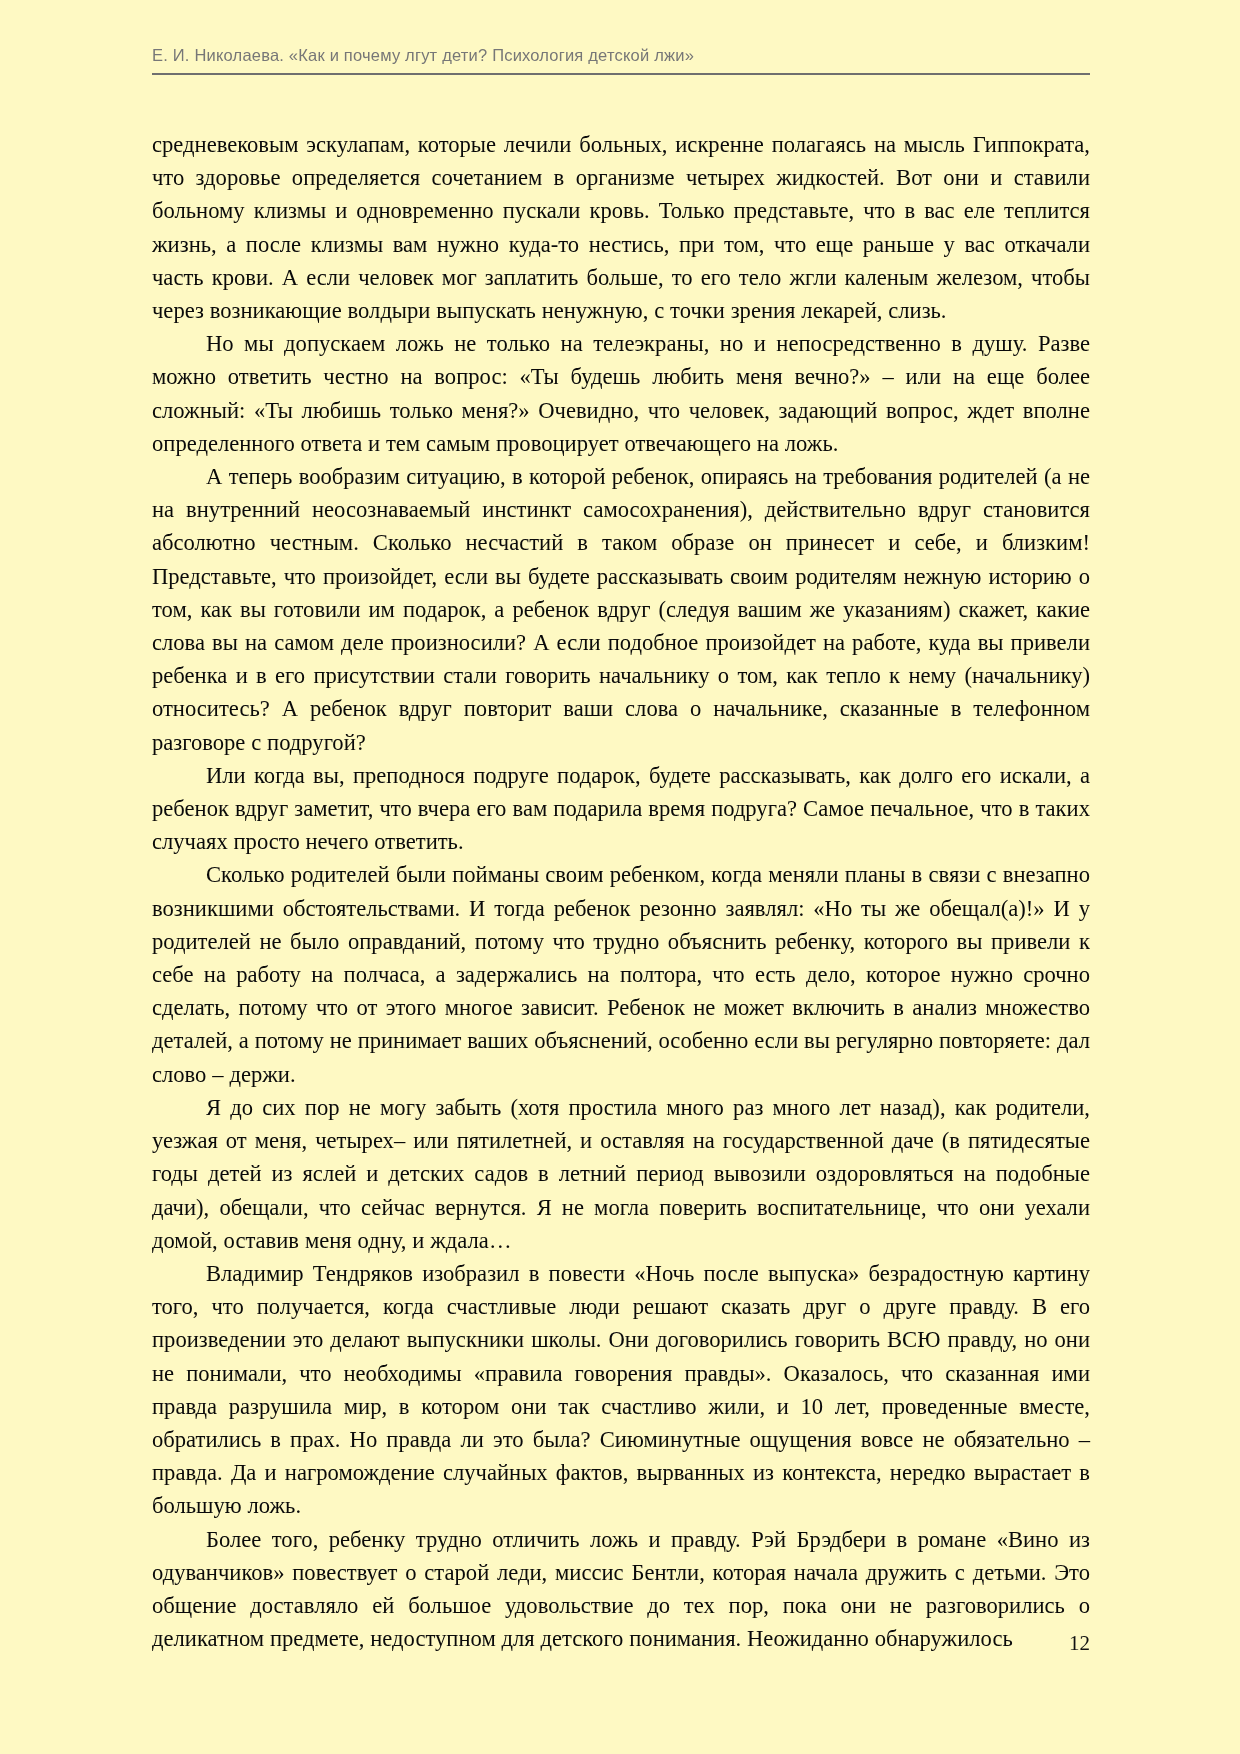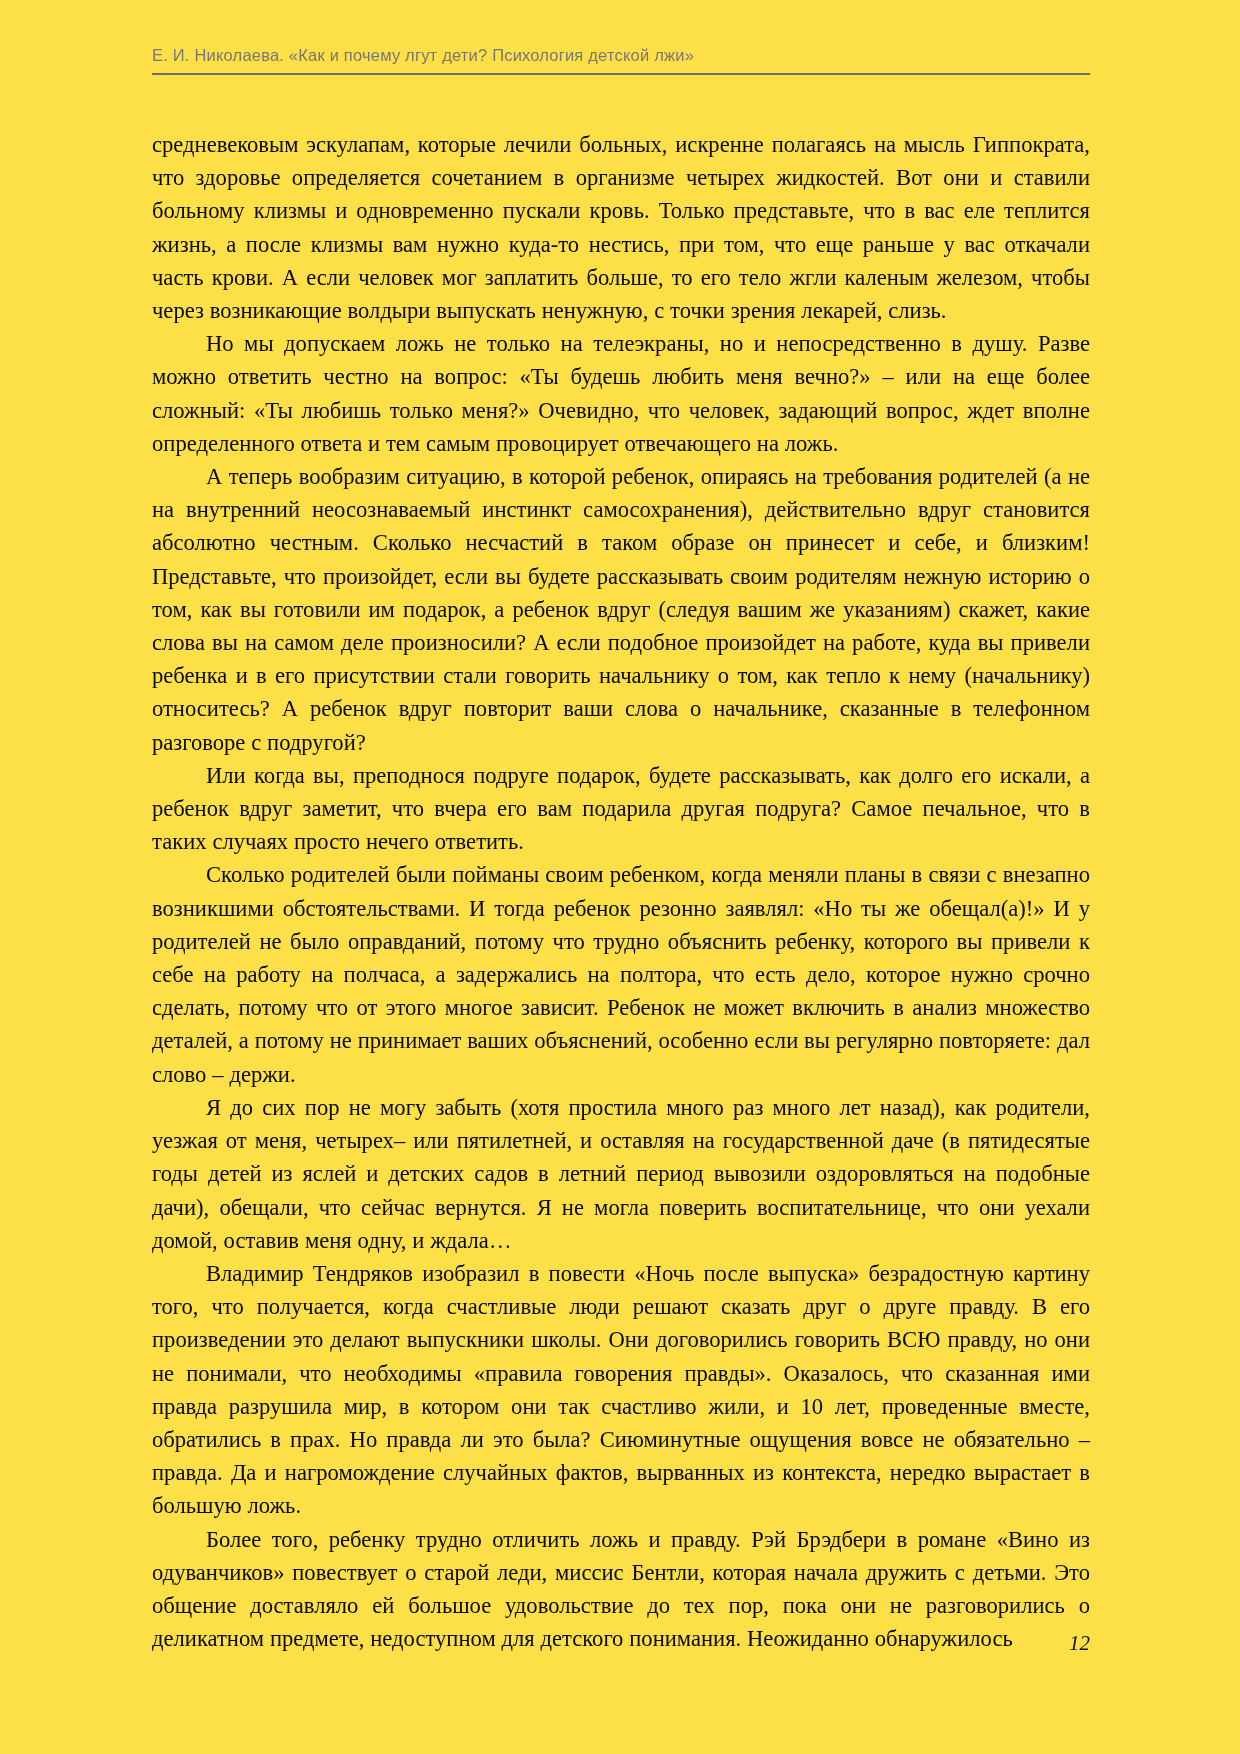--- a/index.html
+++ b/index.html
@@ -9,21 +9,21 @@
     background: #ffffff;
   }
   body {
     font-family: "Liberation Serif", "DejaVu Serif", serif;
     color: #0a0a0a;
   }
   .page {
     position: relative;
     width: 1240px;
     height: 1754px;
-    background: #fde047;
+    background: #fef9c3;
     box-sizing: border-box;
     overflow: hidden;
   }
 
   
   .running-head {
     position: absolute;
     left: 152px;
     top: 44px;
     width: 938px;
@@ -65,38 +65,37 @@
   }
 
   
   .folio {
     position: absolute;
     right: 150px;
     top: 1630px;
     font-size: 21px;
     line-height: 26px;
     color: #111111;
-    font-style: italic;
   }
 </style>
 </head>
 <body>
 
 <div class="page">
 
   <div class="running-head">
     <div class="running-head-text">Е.  И.  Николаева.  «Как и почему лгут дети? Психология детской лжи»</div>
     <div class="running-head-rule"></div>
   </div>
 
   <div class="body-text">
     <p class="para">средневековым эскулапам, которые лечили больных, искренне полагаясь на мысль Гиппократа, что здоровье определяется сочетанием в организме четырех жидкостей. Вот они и ставили больному клизмы и одновременно пускали кровь. Только представьте, что в вас еле теплится жизнь, а после клизмы вам нужно куда-то нестись, при том, что еще раньше у вас откачали часть крови. А если человек мог заплатить больше, то его тело жгли каленым железом, чтобы через возникающие волдыри выпускать ненужную, с точки зрения лекарей, слизь.</p>
     <p class="para indent">Но мы допускаем ложь не только на телеэкраны, но и непосредственно в душу. Разве можно ответить честно на вопрос: «Ты будешь любить меня вечно?» – или на еще более сложный: «Ты любишь только меня?» Очевидно, что человек, задающий вопрос, ждет вполне определенного ответа и тем самым провоцирует отвечающего на ложь.</p>
     <p class="para indent">А теперь вообразим ситуацию, в которой ребенок, опираясь на требования родителей (а не на внутренний неосознаваемый инстинкт самосохранения), действительно вдруг становится абсолютно честным. Сколько несчастий в таком образе он принесет и себе, и близким! Представьте, что произойдет, если вы будете рассказывать своим родителям нежную историю о том, как вы готовили им подарок, а ребенок вдруг (следуя вашим же указаниям) скажет, какие слова вы на самом деле произносили? А если подобное произойдет на работе, куда вы привели ребенка и в его присутствии стали говорить начальнику о том, как тепло к нему (начальнику) относитесь? А ребенок вдруг повторит ваши слова о начальнике, сказанные в телефонном разговоре с подругой?</p>
-    <p class="para indent">Или когда вы, преподнося подруге подарок, будете рассказывать, как долго его искали, а ребенок вдруг заметит, что вчера его вам подарила другая подруга? Самое печальное, что в таких случаях просто нечего ответить.</p>
+    <p class="para indent">Или когда вы, преподнося подруге подарок, будете рассказывать, как долго его искали, а ребенок вдруг заметит, что вчера его вам подарила время подруга? Самое печальное, что в таких случаях просто нечего ответить.</p>
     <p class="para indent">Сколько родителей были пойманы своим ребенком, когда меняли планы в связи с внезапно возникшими обстоятельствами. И тогда ребенок резонно заявлял: «Но ты же обещал(а)!» И у родителей не было оправданий, потому что трудно объяснить ребенку, которого вы привели к себе на работу на полчаса, а задержались на полтора, что есть дело, которое нужно срочно сделать, потому что от этого многое зависит. Ребенок не может включить в анализ множество деталей, а потому не принимает ваших объяснений, особенно если вы регулярно повторяете: дал слово – держи.</p>
     <p class="para indent">Я до сих пор не могу забыть (хотя простила много раз много лет назад), как родители, уезжая от меня, четырех– или пятилетней, и оставляя на государственной даче (в пятидесятые годы детей из яслей и детских садов в летний период вывозили оздоровляться на подобные дачи), обещали, что сейчас вернутся. Я не могла поверить воспитательнице, что они уехали домой, оставив меня одну, и ждала…</p>
     <p class="para indent">Владимир Тендряков изобразил в повести «Ночь после выпуска» безрадостную картину того, что получается, когда счастливые люди решают сказать друг о друге правду. В его произведении это делают выпускники школы. Они договорились говорить ВСЮ правду, но они не понимали, что необходимы «правила говорения правды». Оказалось, что сказанная ими правда разрушила мир, в котором они так счастливо жили, и 10 лет, проведенные вместе, обратились в прах. Но правда ли это была? Сиюминутные ощущения вовсе не обязательно – правда. Да и нагромождение случайных фактов, вырванных из контекста, нередко вырастает в большую ложь.</p>
     <p class="para indent">Более того, ребенку трудно отличить ложь и правду. Рэй Брэдбери в романе «Вино из одуванчиков» повествует о старой леди, миссис Бентли, которая начала дружить с детьми. Это общение доставляло ей большое удовольствие до тех пор, пока они не разговорились о деликатном предмете, недоступном для детского понимания. Неожиданно обнаружилось</p>
   </div>
 
   <div class="folio">12</div>
 
 </div>
 

